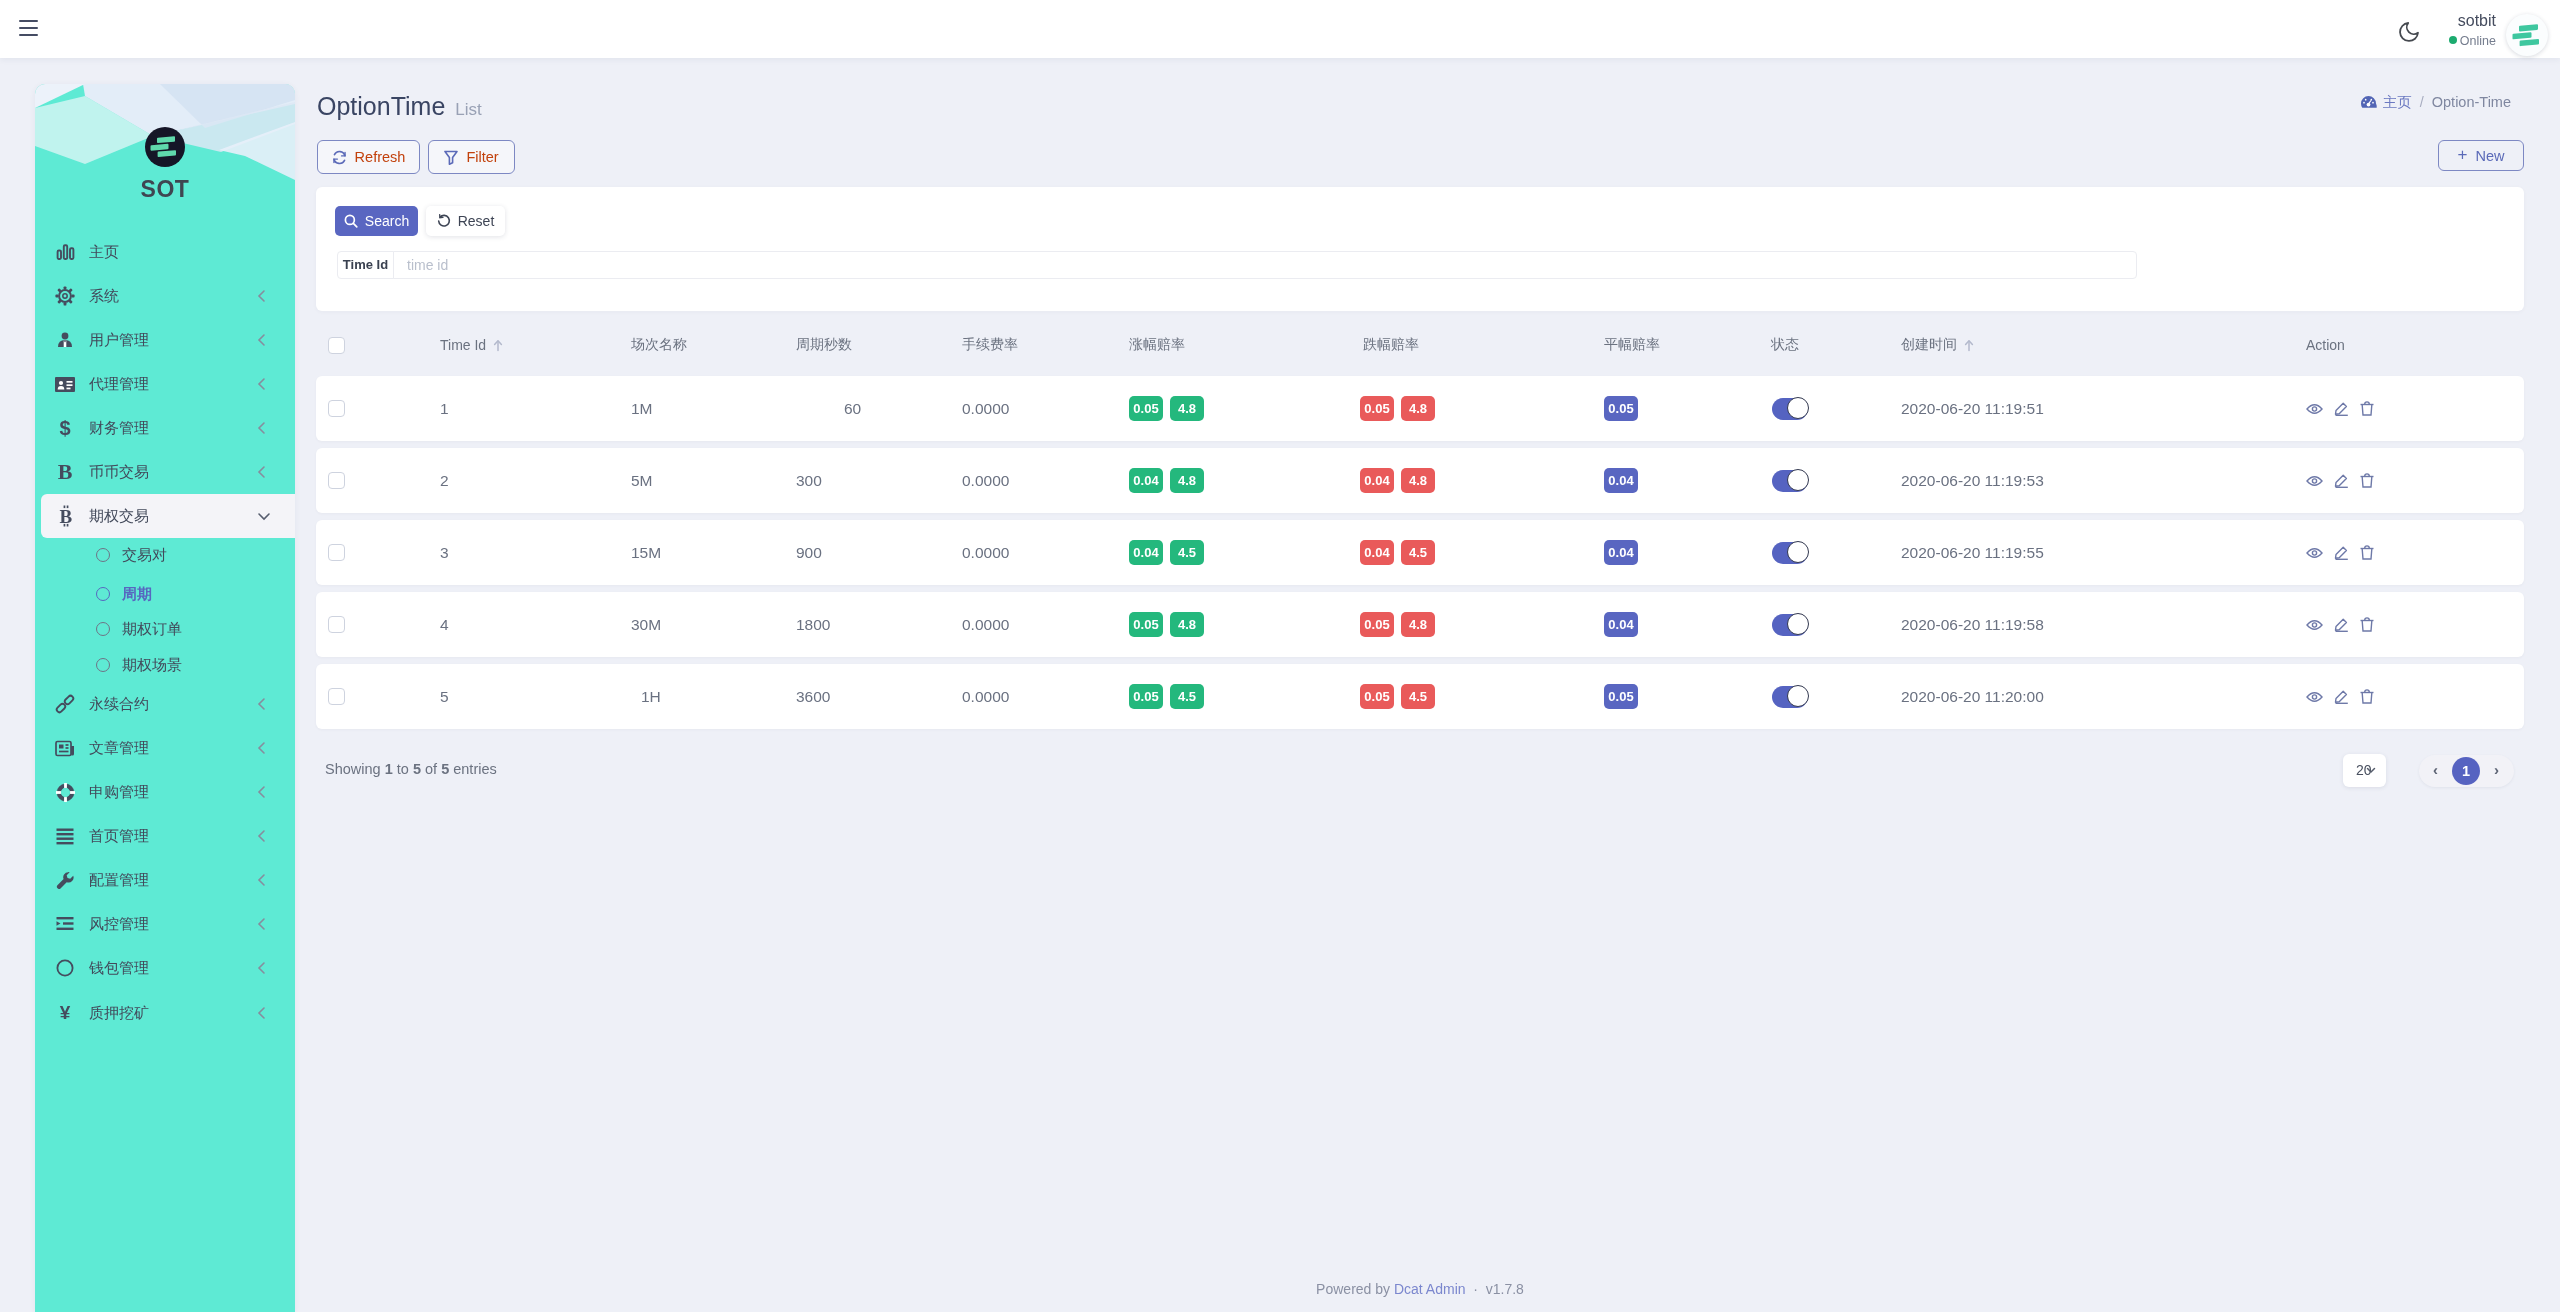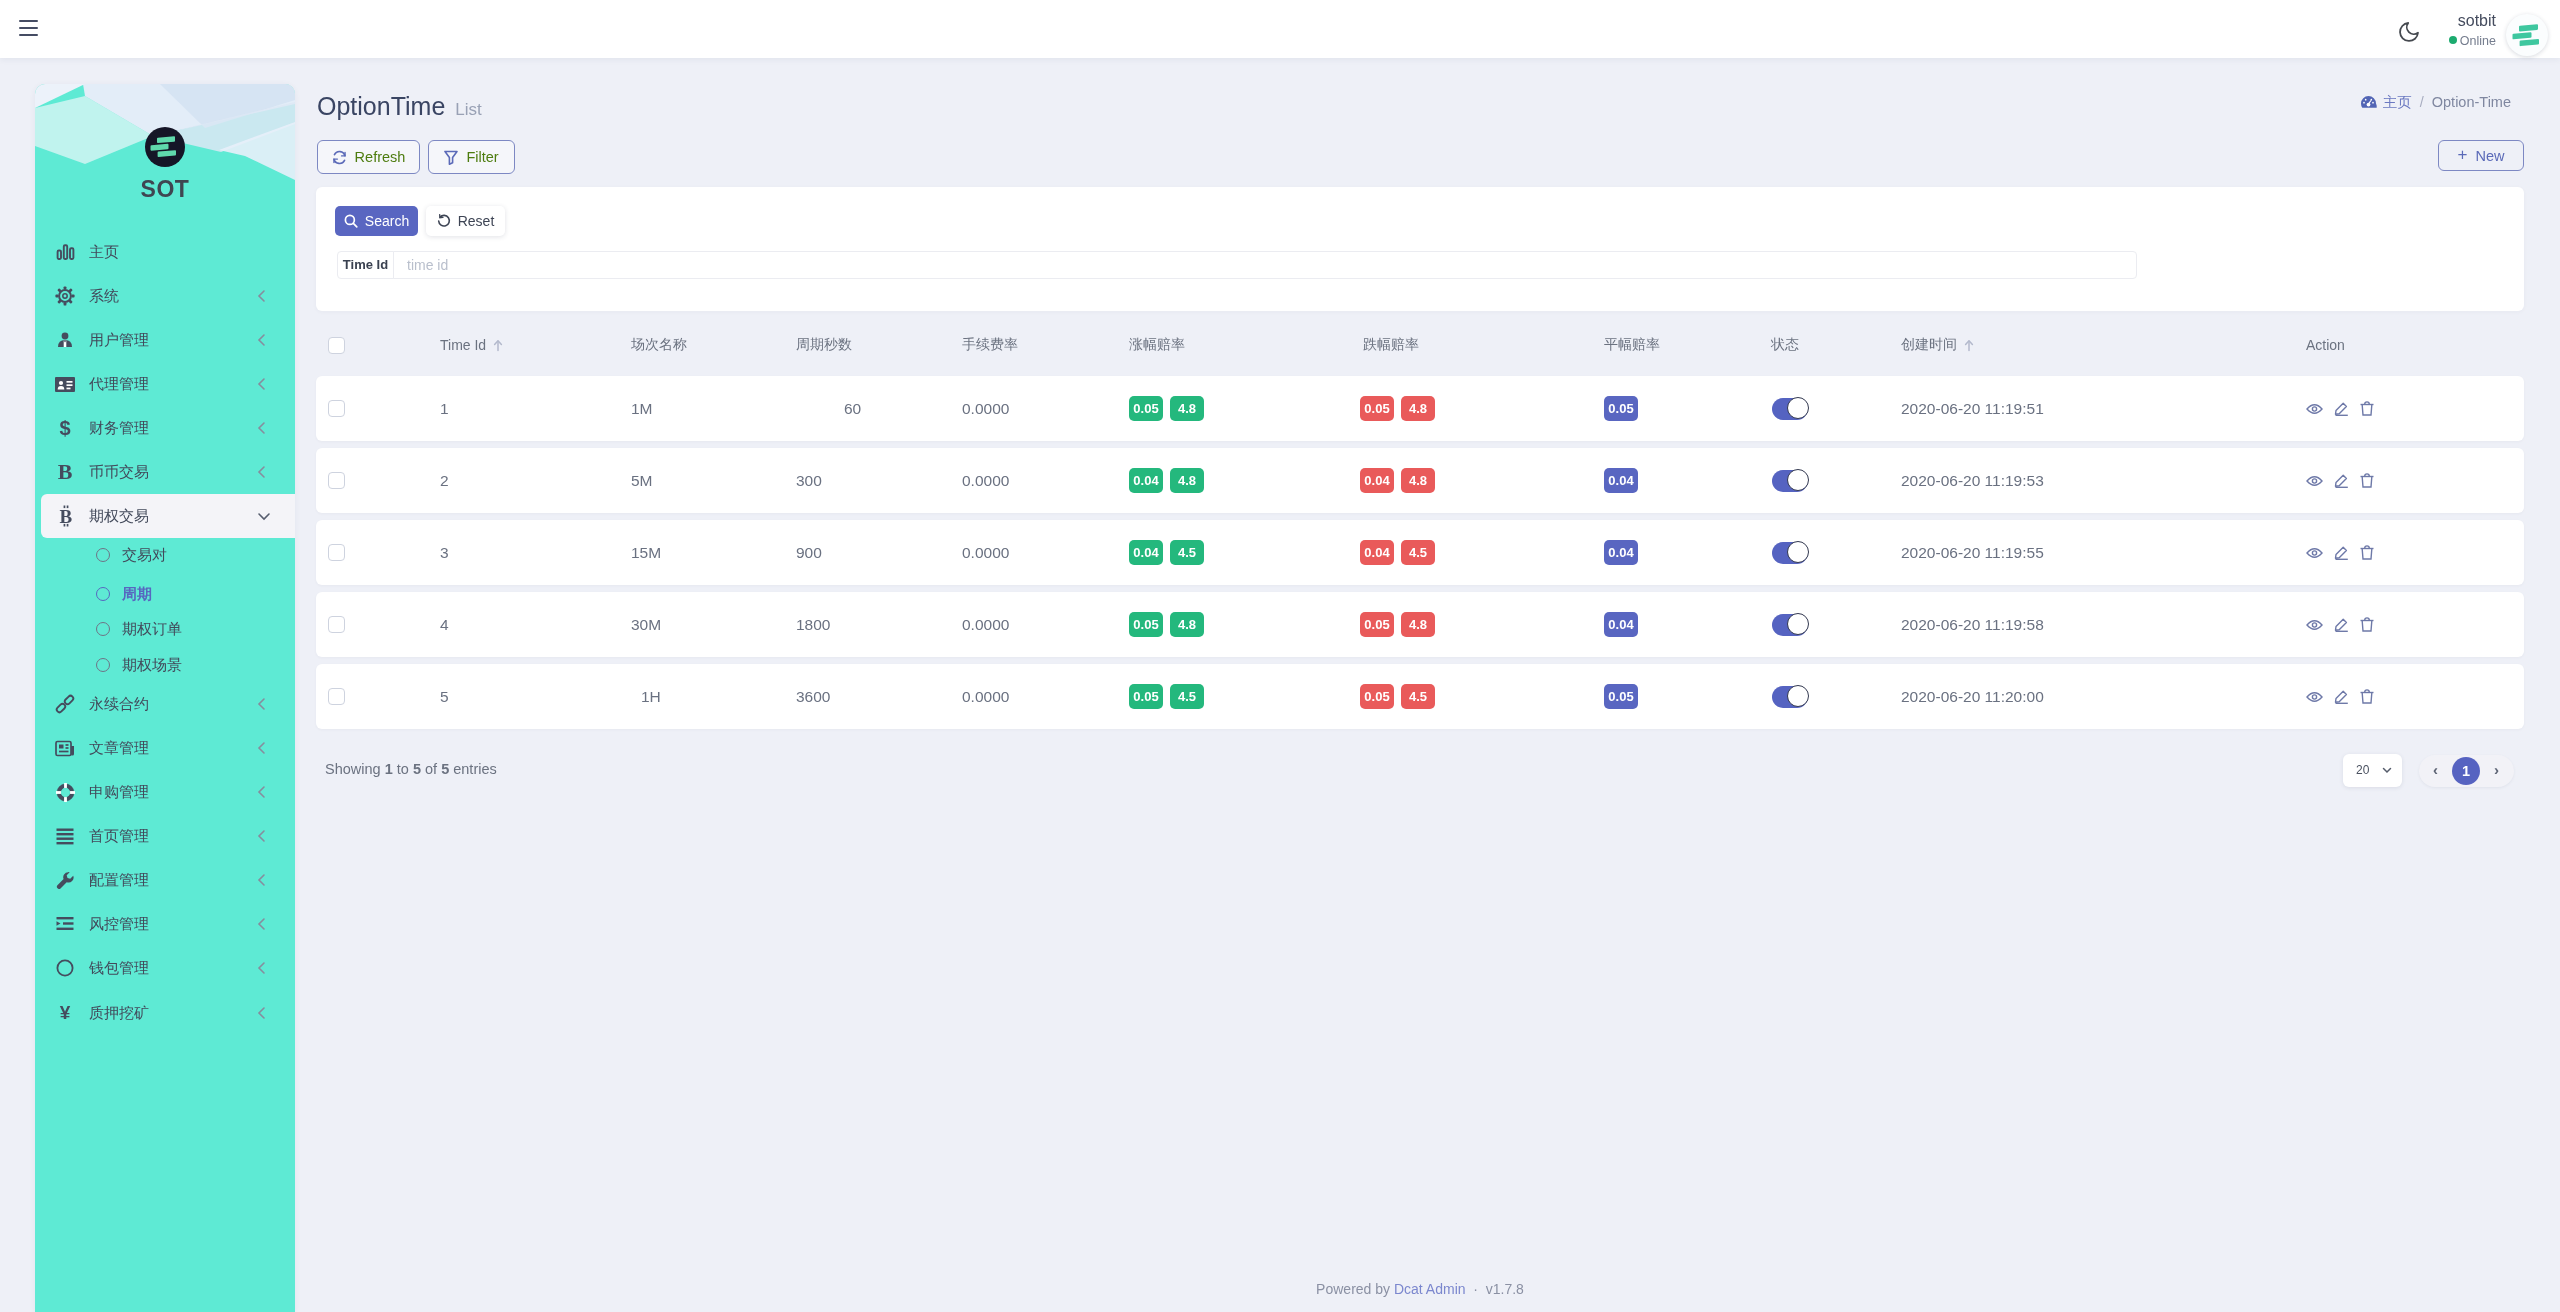--- a/index.html
+++ b/index.html
@@ -36,21 +36,21 @@
 .sub.on .lb { color:#5767c0; font-weight:700; }
 
 
 .title { position:absolute; left:317px; top:92px; font-size:25px; font-weight:400; color:#3a4563; }
 .title small { font-size:17px; font-weight:400; color:#99a1b5; margin-left:10px; }
 .bc { position:absolute; left:2160px; top:93px; width:351px; text-align:right; font-size:14.5px; color:#7f87a0; }
 .bc .home { color:#6a78c1; }
 .bc .sep { margin:0 8px; color:#a9aec1; }
 
 .btn { position:absolute; height:34px; border-radius:6px; font-size:14.5px; display:flex; align-items:center; justify-content:center; gap:8px; }
-.btn-outline { border:1.5px solid #7d88c3; color:#4d7c0f; background:rgba(255,255,255,.4); }
+.btn-outline { border:1.5px solid #7d88c3; color:#c2410c; background:rgba(255,255,255,.4); }
 #btn-refresh { left:317px; top:140px; width:103px; }
 #btn-filter { left:428px; top:140px; width:87px; }
 #btn-new { left:2438px; top:140px; width:86px; height:31px; border:1.5px solid #7d88c3; color:#5b6ab8; background:transparent; }
 
 
 .fcard { position:absolute; left:316px; top:187px; width:2208px; height:124px; background:#fff; border-radius:6px; box-shadow:0 1px 4px rgba(40,50,80,.04); }
 .btn-search { position:absolute; left:19px; top:19px; width:83px; height:30px; background:#5966c1; border-radius:5px; color:#fff; font-size:14px; display:flex; align-items:center; justify-content:center; gap:7px; font-size:14px; }
 .btn-reset { position:absolute; left:110px; top:19px; width:79px; height:30px; background:#fff; border-radius:5px; color:#3d4454; font-size:14px; display:flex; align-items:center; justify-content:center; gap:7px; box-shadow:0 1px 5px rgba(40,50,80,.14); }
 .fl-label { position:absolute; left:21px; top:64px; width:57px; height:28px; border:1px solid #ebecf1; background:#fff; border-radius:4px 0 0 4px; font-size:13px; font-weight:700; color:#3a4150; line-height:26px; text-align:center; }
 .fl-input { position:absolute; left:77px; top:64px; width:1744px; height:28px; border:1px solid #ebecf1; border-radius:0 4px 4px 0; font-size:14px; color:#b9bfcc; line-height:26px; padding-left:13px; background:#fff; }
@@ -64,21 +64,21 @@
 .bg-g { background:#24b87d; }
 .bg-r { background:#e95a5a; }
 .bg-i { background:#5966c1; }
 .toggle { position:relative; width:36px; height:22px; }
 .toggle .tr { position:absolute; left:0; top:0; width:36px; height:22px; border-radius:11px; background:#5563c1; }
 .toggle .kn { position:absolute; left:15px; top:-0.5px; width:22px; height:22px; border-radius:50%; background:#fff; border:1.6px solid #333950; }
 .ai { margin-right:11px; }
 
 
 .showing { position:absolute; left:325px; top:761px; font-size:14.5px; color:#6b7280; }
-.psel { position:absolute; left:2343px; top:754px; width:59px; height:33px; background:#fff; border-radius:6px; box-shadow:0 1px 4px rgba(40,50,80,.10); font-size:12px; color:#4a5160; line-height:33px; padding-left:13px; }
+.psel { position:absolute; left:2343px; top:754px; width:43px; height:33px; background:#fff; border-radius:6px; box-shadow:0 1px 4px rgba(40,50,80,.10); font-size:14px; color:#4a5160; line-height:33px; padding-left:13px; }
 .ppill { position:absolute; left:2419px; top:755px; width:95px; height:32px; background:#f2f2f7; border-radius:16px; box-shadow:0 1px 3px rgba(40,50,80,.07); }
 .pnum { position:absolute; left:33px; top:2px; width:28px; height:28px; border-radius:50%; background:#5663c1; color:#fff; font-size:14.5px; font-weight:700; text-align:center; line-height:28px; }
 .parr { position:absolute; top:0; height:32px; line-height:30px; color:#5d6474; font-size:15px; font-weight:700; }
 
 .footer { position:absolute; left:316px; top:1281px; width:2208px; text-align:center; font-size:14px; color:#8a90a3; }
 .footer a { color:#7b87ce; text-decoration:none; }
 svg { display:block; }
 </style>
 </head>
 <body>

